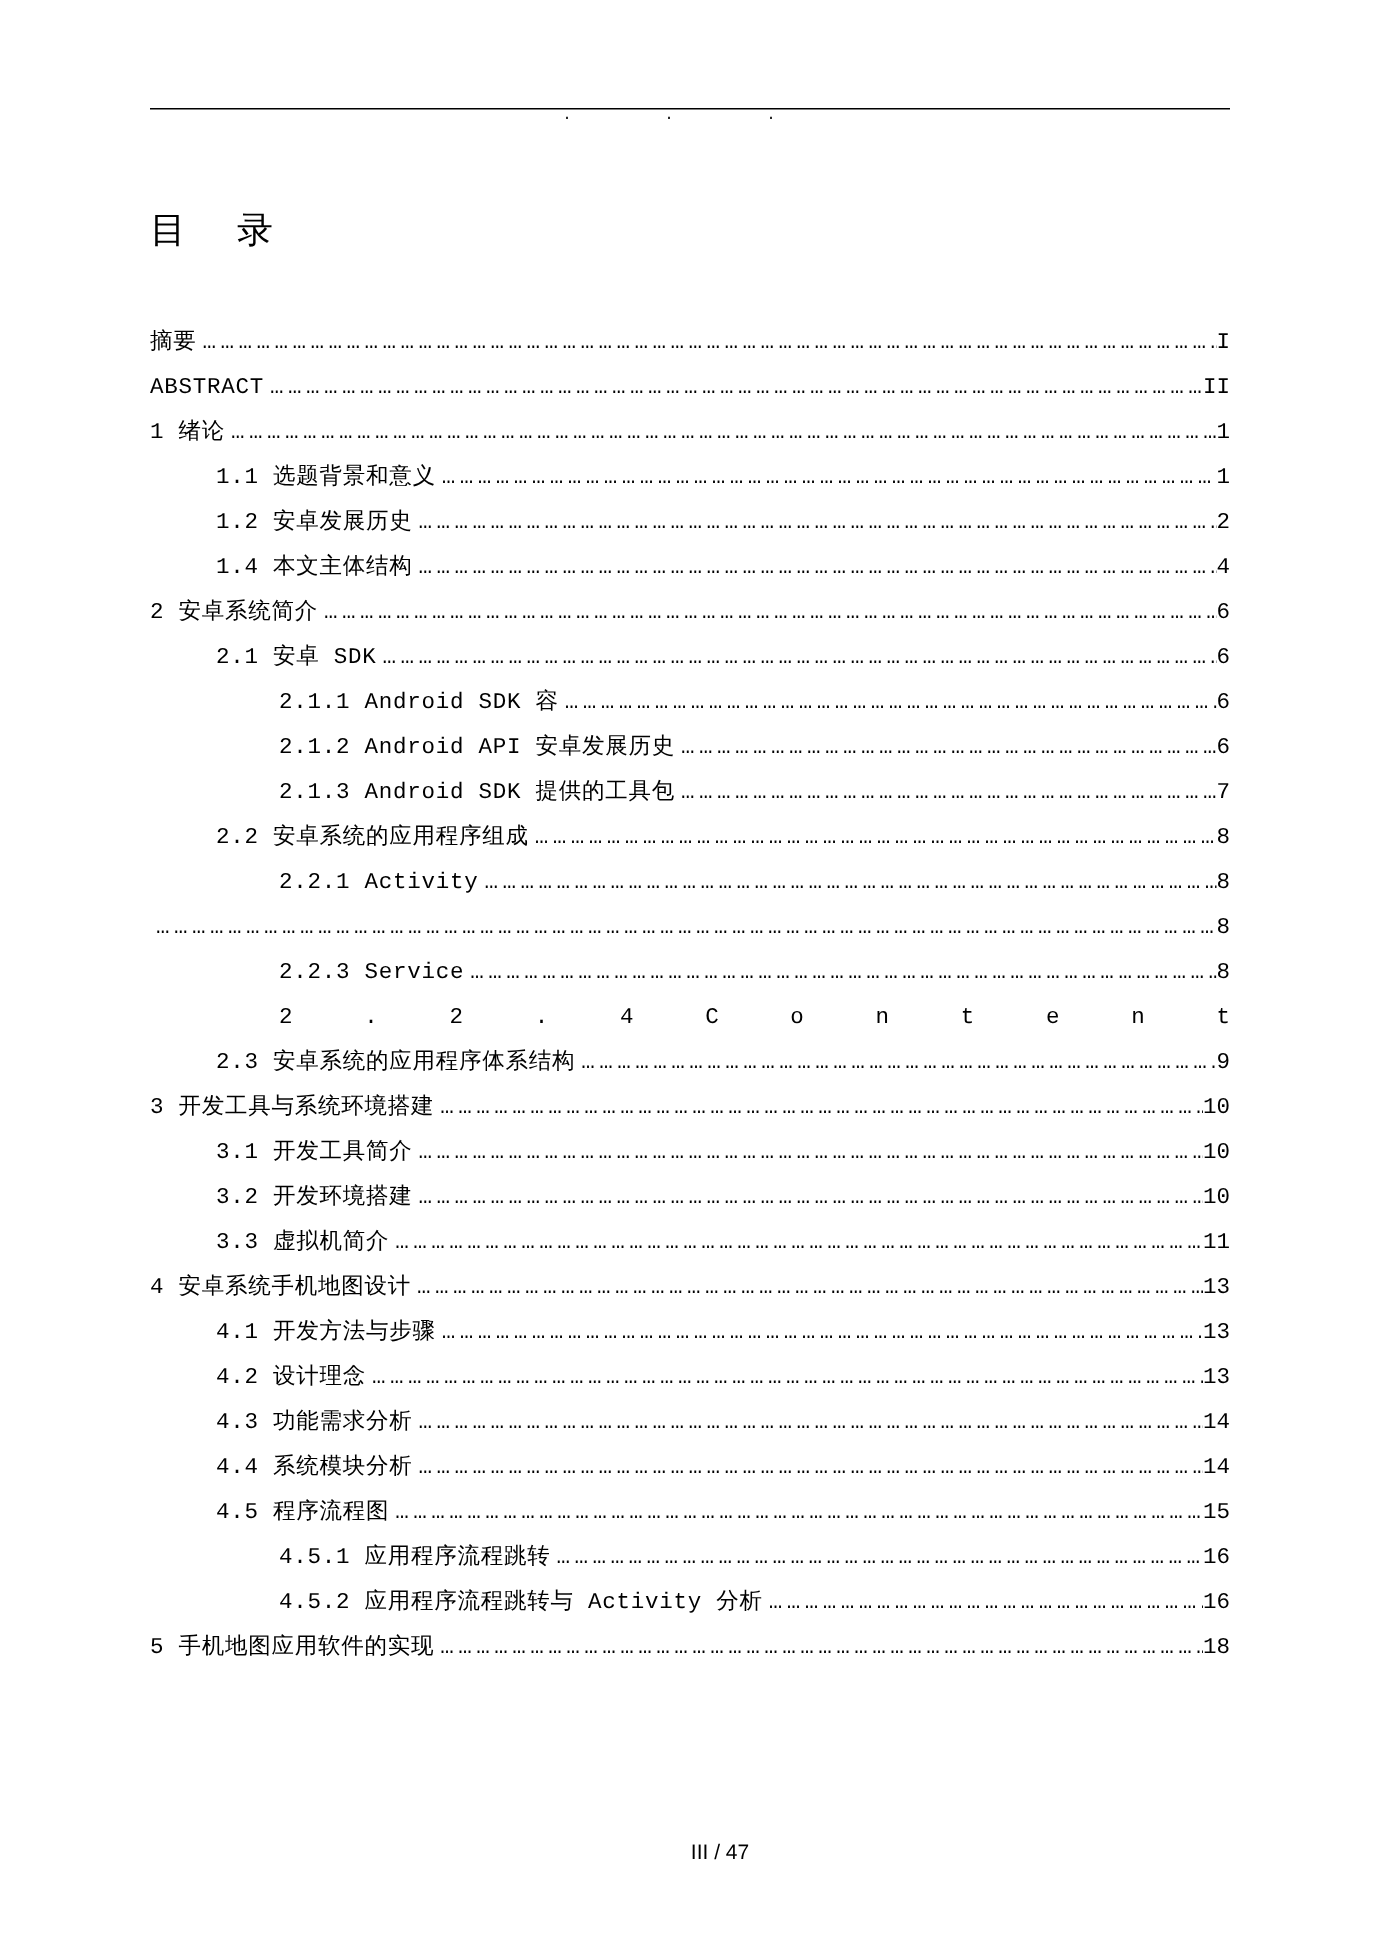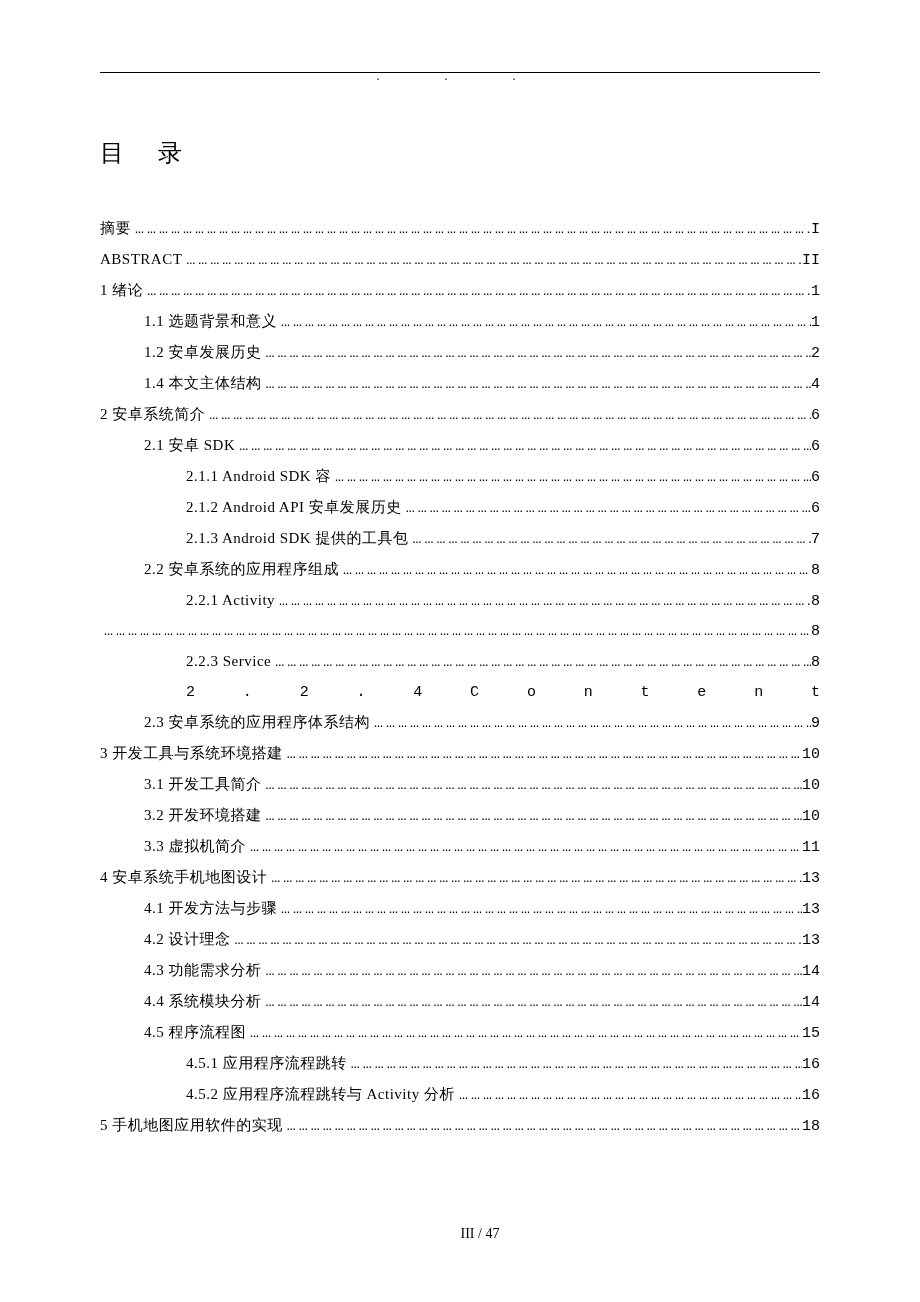--- a/index.html
+++ b/index.html
@@ -42,21 +42,21 @@
     line-height: 1.0;
   }
   .toc-row {
     display: flex;
     align-items: baseline;
     margin: 0 0 15px 0;
     white-space: nowrap;
   }
   .toc-label {
     white-space: pre;
-    font-family: Liberation Serif, serif;
+    font-family: Liberation Mono, monospace;
     letter-spacing: 0.5px;
   }
   .toc-leader {
     flex: 1 1 auto;
     overflow: hidden;
     letter-spacing: 3px;
     color: #000;
     padding: 0 4px;
   }
   .toc-leader::after {
@@ -80,21 +80,21 @@
   .justify-row-indent {
     padding-left: 86px;
   }
   .footer {
     position: absolute;
     bottom: 60px;
     left: 0;
     right: 0;
     text-align: center;
     font-size: 14px;
-    font-family: Liberation Serif, serif;
+    font-family: Liberation Sans, sans-serif;
     margin-left: 40px;
   }
 </style>
 </head>
 <body>
 
 <div class="page">
   <div class="header-rule"></div>
   <div class="header-dots">. . .</div>
 

